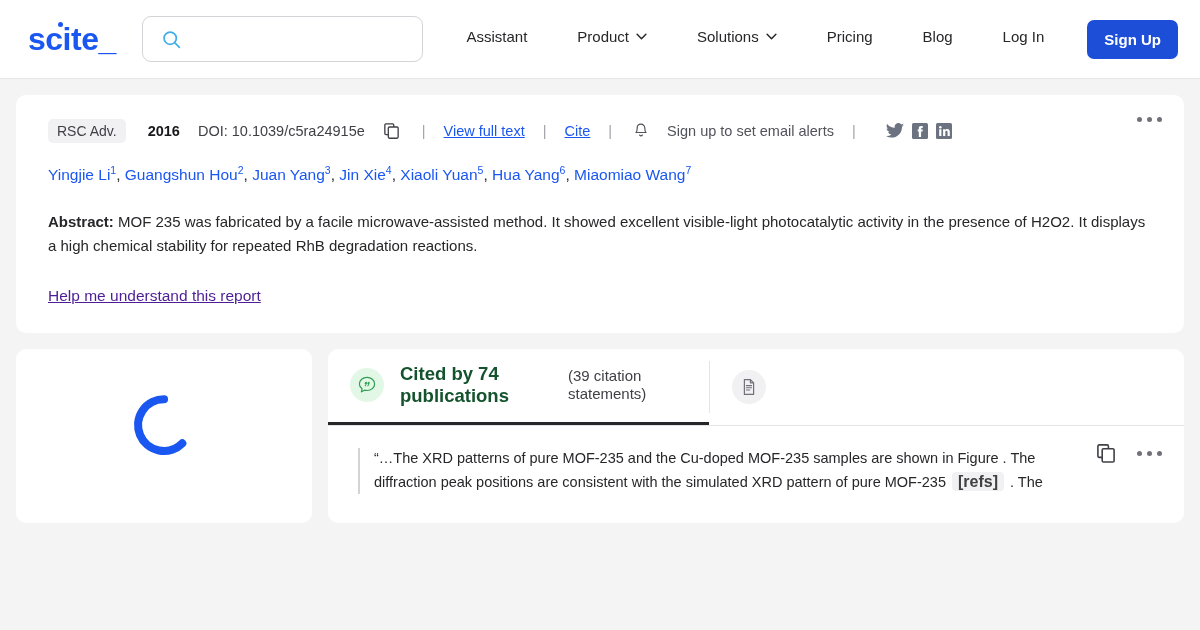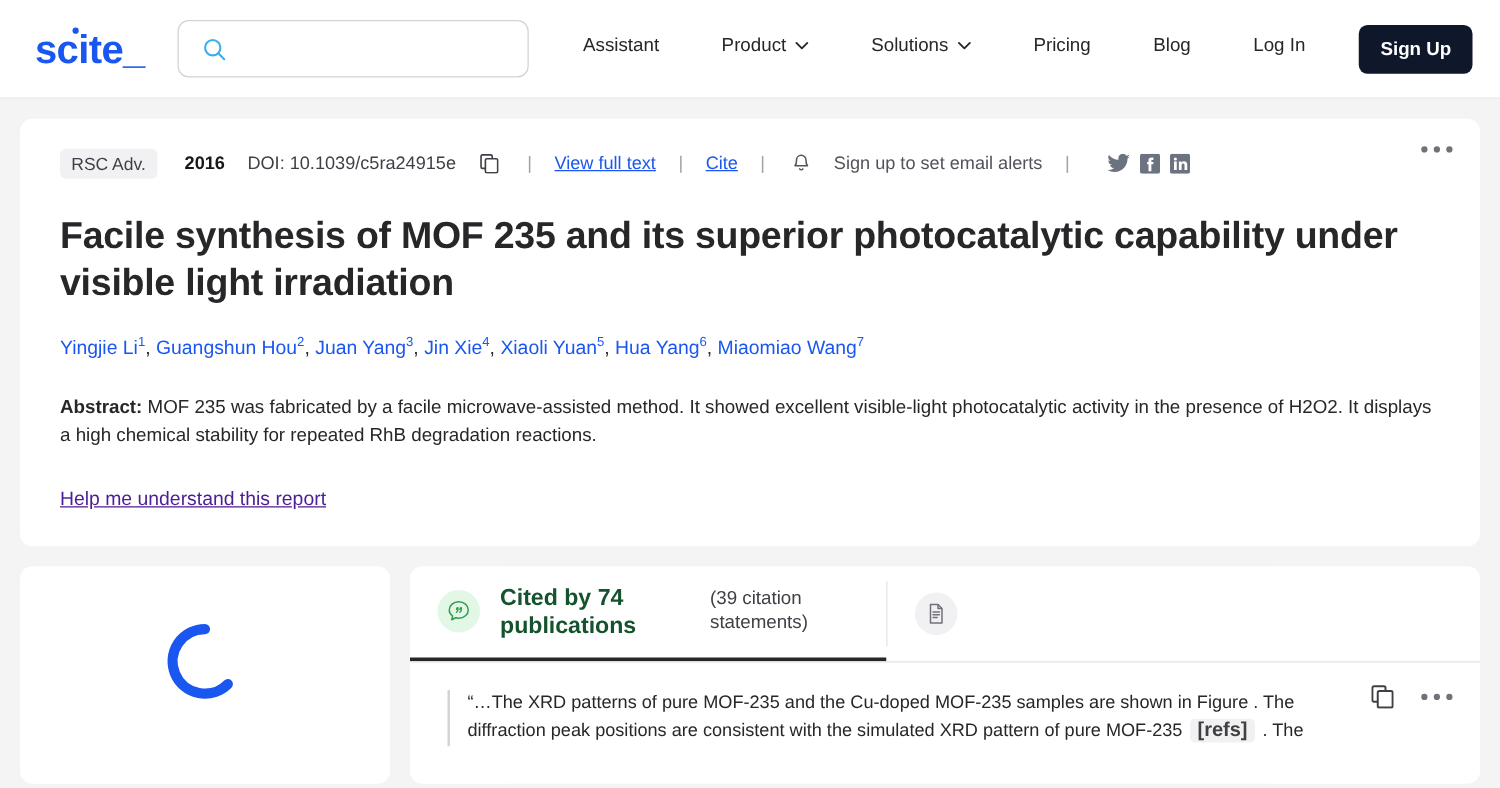--- a/index.html
+++ b/index.html
@@ -69,21 +69,21 @@
     color: #27272a;
     padding: 8px 17px;
     display: flex;
     align-items: center;
     gap: 7px;
     white-space: nowrap;
     cursor: pointer;
   }
   .chev { width: 11px; height: 7px; display: block; }
   .signup {
-    background: #0f172a;
+    background: #1d4ed8;
     color: #fff;
     font-size: 15px;
     font-weight: 700;
     padding: 11px 17px;
     border-radius: 7px;
     margin-left: 10px;
     white-space: nowrap;
     cursor: pointer;
   }
   .login { font-weight: 400; }
@@ -365,21 +365,20 @@
         </svg>
         <svg width="16" height="16" viewBox="0 0 16 16">
           <rect width="16" height="16" rx="1.6" fill="#6b7280"></rect>
           <circle cx="4.3" cy="4.2" r="1.25" fill="#fff"></circle>
           <rect x="3.2" y="6.2" width="2.2" height="6.8" fill="#fff"></rect>
           <path fill="#fff" d="M7.1 6.2h2.1v.95c.35-.6 1.05-1.1 2.05-1.1 1.6 0 2.55.95 2.55 2.9V13h-2.2V9.3c0-.95-.35-1.5-1.15-1.5-.7 0-1.15.47-1.15 1.5V13H7.1z"></path>
         </svg>
       </span>
     </div>
 
-    <h1 class="title">Facile synthesis of MOF 235 and its superior photocatalytic capability under visible light irradiation</h1>
 
     <div class="authors"><span class="author">Yingjie Li<sup>1</sup></span><span class="comma">, </span><span class="author">Guangshun Hou<sup>2</sup></span><span class="comma">, </span><span class="author">Juan Yang<sup>3</sup></span><span class="comma">, </span><span class="author">Jin Xie<sup>4</sup></span><span class="comma">, </span><span class="author">Xiaoli Yuan<sup>5</sup></span><span class="comma">, </span><span class="author">Hua Yang<sup>6</sup></span><span class="comma">, </span><span class="author">Miaomiao Wang<sup>7</sup></span></div>
 
     <div class="abstract">
       <b>Abstract:</b><span> MOF 235 was fabricated by a facile microwave-assisted method. It showed excellent visible-light photocatalytic activity in the presence of H2O2. It displays a high chemical stability for repeated RhB degradation reactions.</span>
     </div>
 
     <span class="help-link">Help me understand this report</span>
   </div>
 

